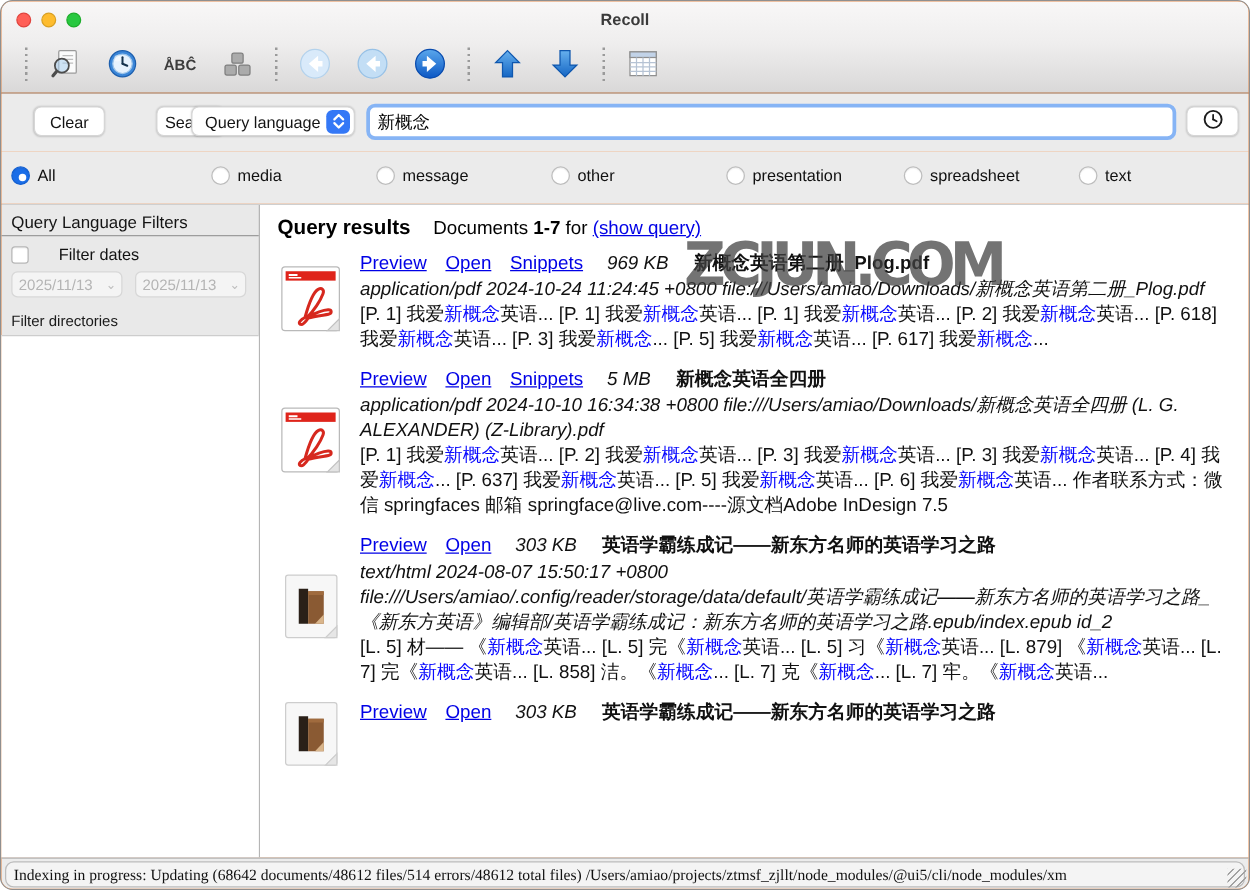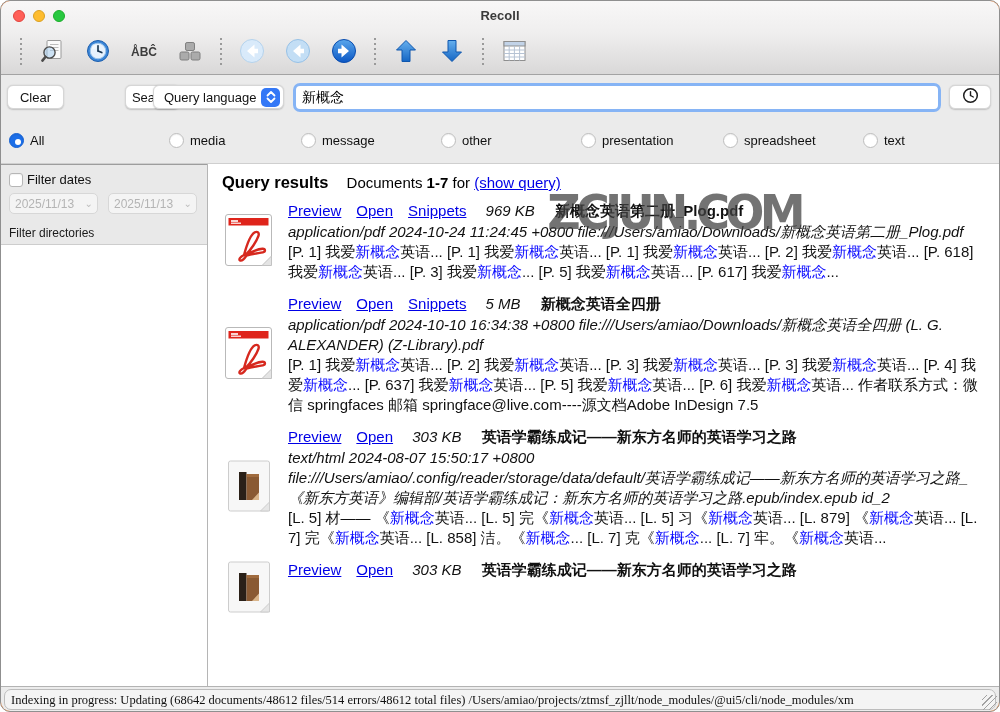--- a/index.html
+++ b/index.html
@@ -21,42 +21,42 @@
   .toolbar{height:44px;display:flex;align-items:center;padding:0 12px;}
   .tsep{width:2px;height:28px;margin:0 7px;
     background-image:repeating-linear-gradient(to bottom,#9a9a9a 0 2px,transparent 2px 5px);}
   .tbtn{width:46px;height:34px;display:flex;align-items:center;justify-content:center;background:none;border:none;padding:0;}
   .abc{font-size:12px;font-weight:bold;color:#3c3c3c;letter-spacing:0;}
   
   .searchrow{position:relative;height:46px;background:#ebebeb;}
   .btn{position:absolute;top:10px;height:24px;background:#fff;border:1px solid #d6d6d6;
     border-radius:6px;box-shadow:0 0.5px 1.5px rgba(0,0,0,.18);font-size:13px;color:#141414;
     display:flex;align-items:center;justify-content:center;font-family:inherit;}
-  .btn-clear{left:6px;width:57px;}
+  .btn-clear{left:26px;width:57px;}
   .btn-search{left:76px;width:55px;margin-left:48px;}
   .combo{left:152px;width:131px;justify-content:space-between;padding:0 3px 0 10px;}
   .combo .chev{width:19px;height:19px;border-radius:5px;background:#3478f6;display:flex;align-items:center;justify-content:center;}
   .searchinput{position:absolute;left:292px;top:8px;width:648px;height:29px;background:#fff;
     border:3px solid #86b4f5;border-radius:7px;font-size:14px;padding:0 6px;font-family:inherit;color:#000;outline:none;}
   .btn-history{left:948px;width:42px;}
   
   .radiorow{position:relative;height:42px;background:#ebebeb;}
   .radio{position:absolute;top:12px;display:flex;align-items:center;gap:6px;font-size:13px;color:#101010;cursor:default;}
   .radio:nth-child(1){left:8px}.radio:nth-child(2){left:168px}.radio:nth-child(3){left:300px}
   .radio:nth-child(4){left:440px}.radio:nth-child(5){left:580px}.radio:nth-child(6){left:722px}
   .radio:nth-child(7){left:862px}
   .rdot{width:15px;height:15px;border-radius:50%;background:#fff;border:1px solid #bdbdbd;box-shadow:inset 0 1px 1px rgba(0,0,0,.06);}
   .radio.sel .rdot{background:#1b6ee8;border-color:#1560d0;position:relative;}
   .radio.sel .rdot::after{content:"";position:absolute;left:4.5px;top:4.5px;width:6px;height:6px;border-radius:50%;background:#fff;}
   
   .content{display:flex;height:523px;border-top:1px solid #cfcfcf;}
   .sidebar{width:207px;background:#e9e9e9;border-right:1px solid #b5b5b5;display:flex;flex-direction:column;}
   .sb-title{font-size:13.5px;padding:6px 8px 3px;color:#141414;}
   .sb-rule{height:1px;background:#9d9d9d;margin:0 0 2px 0;}
-  .sb-check{display:flex;align-items:center;gap:4px;padding:5px 8px 3px;font-size:13px;}
+  .sb-check{display:flex;align-items:center;gap:24px;padding:5px 8px 3px;font-size:13px;}
   .cb{width:14px;height:14px;background:#fff;border:1px solid #b6b6b6;border-radius:3px;box-shadow:inset 0 1px 1px rgba(0,0,0,.05);}
   .sb-dates{display:flex;gap:10px;padding:3px 8px 5px;}
   .datebox{width:89px;height:21px;background:#f4f4f4;border:1px solid #d7d7d7;border-radius:5px;
     display:flex;align-items:center;justify-content:space-between;padding:0 4px 0 5px;
     font-size:12px;color:#b4b4b4;overflow:hidden;white-space:nowrap;}
   .datebox .dchev{color:#bdbdbd;font-size:10px;}
   .sb-dirs{font-size:12px;padding:7px 8px 4px;color:#1a1a1a;}
   .sb-tree{flex:1;background:#fff;border-top:1px solid #cdcdcd;margin:0;}
   
   .results{flex:1;background:#fff;position:relative;overflow:hidden;}
@@ -279,20 +279,21 @@
         <span>spreadsheet</span>
       </label>
       <label class="radio">
         <span class="rdot"></span>
         <span>text</span>
       </label>
     </div>
 
   <div class="content">
     <div class="sidebar">
+      <div class="sb-title">Query Language Filters</div>
       <div class="sb-rule"></div>
       <div class="sb-check">
         <span class="cb"></span>
         <span>Filter dates</span>
       </div>
       <div class="sb-dates">
         <div class="datebox">
           <span>2025/11/13</span>
           <span class="dchev">⌄</span>
         </div>

